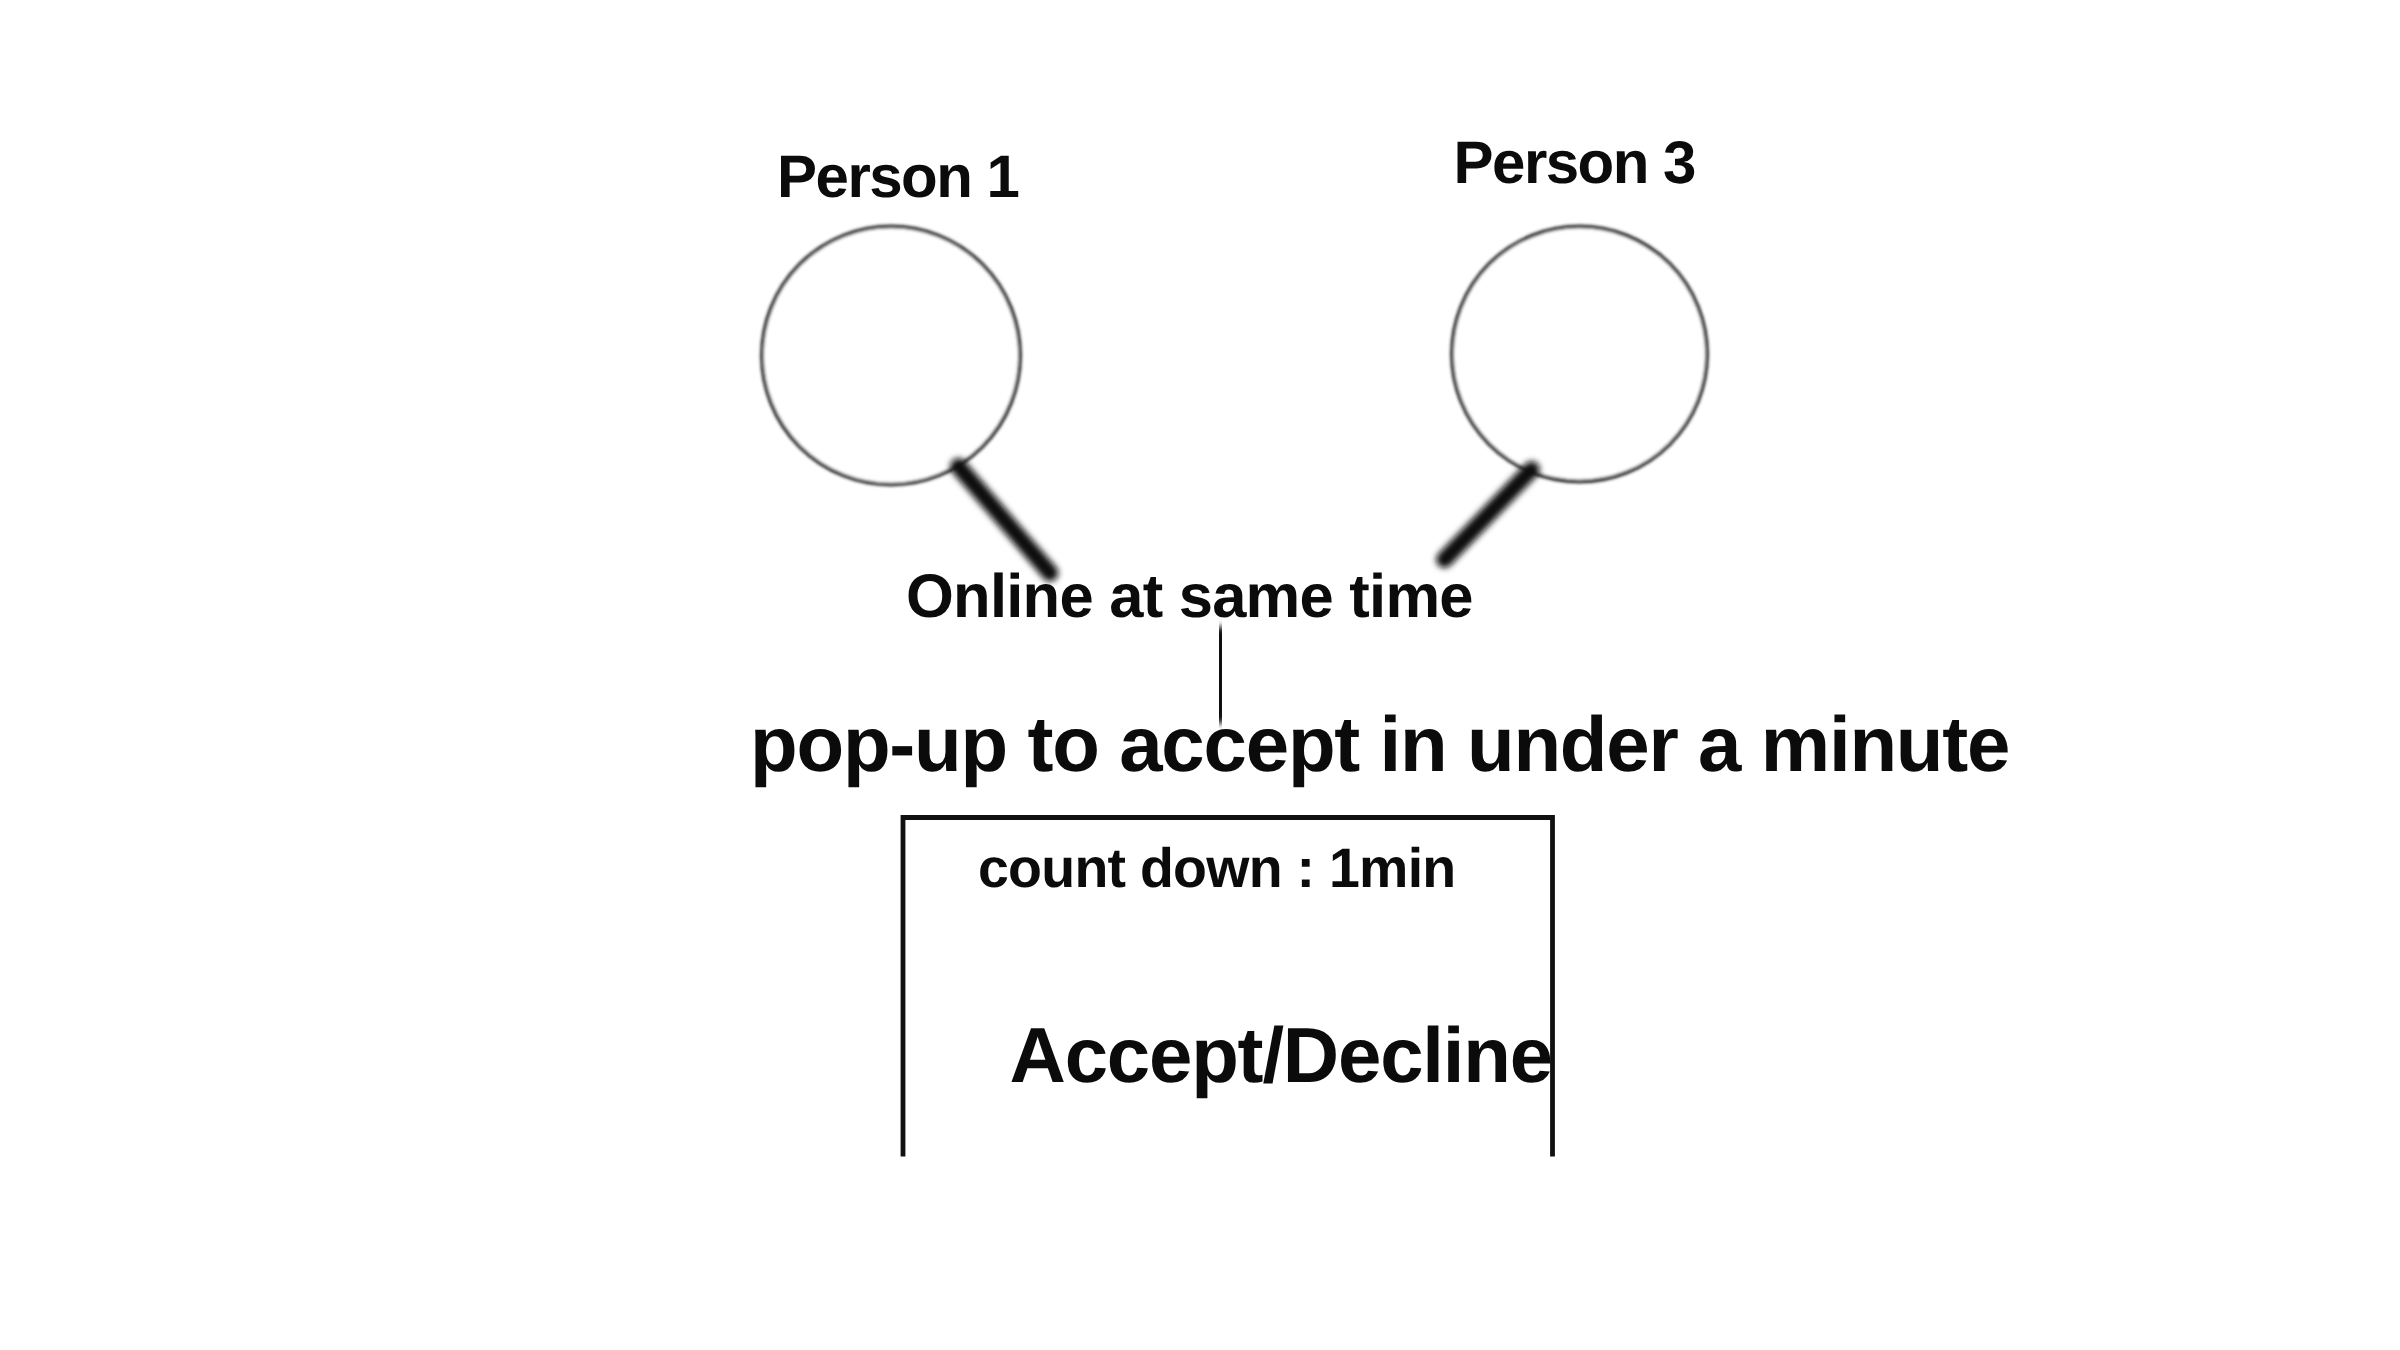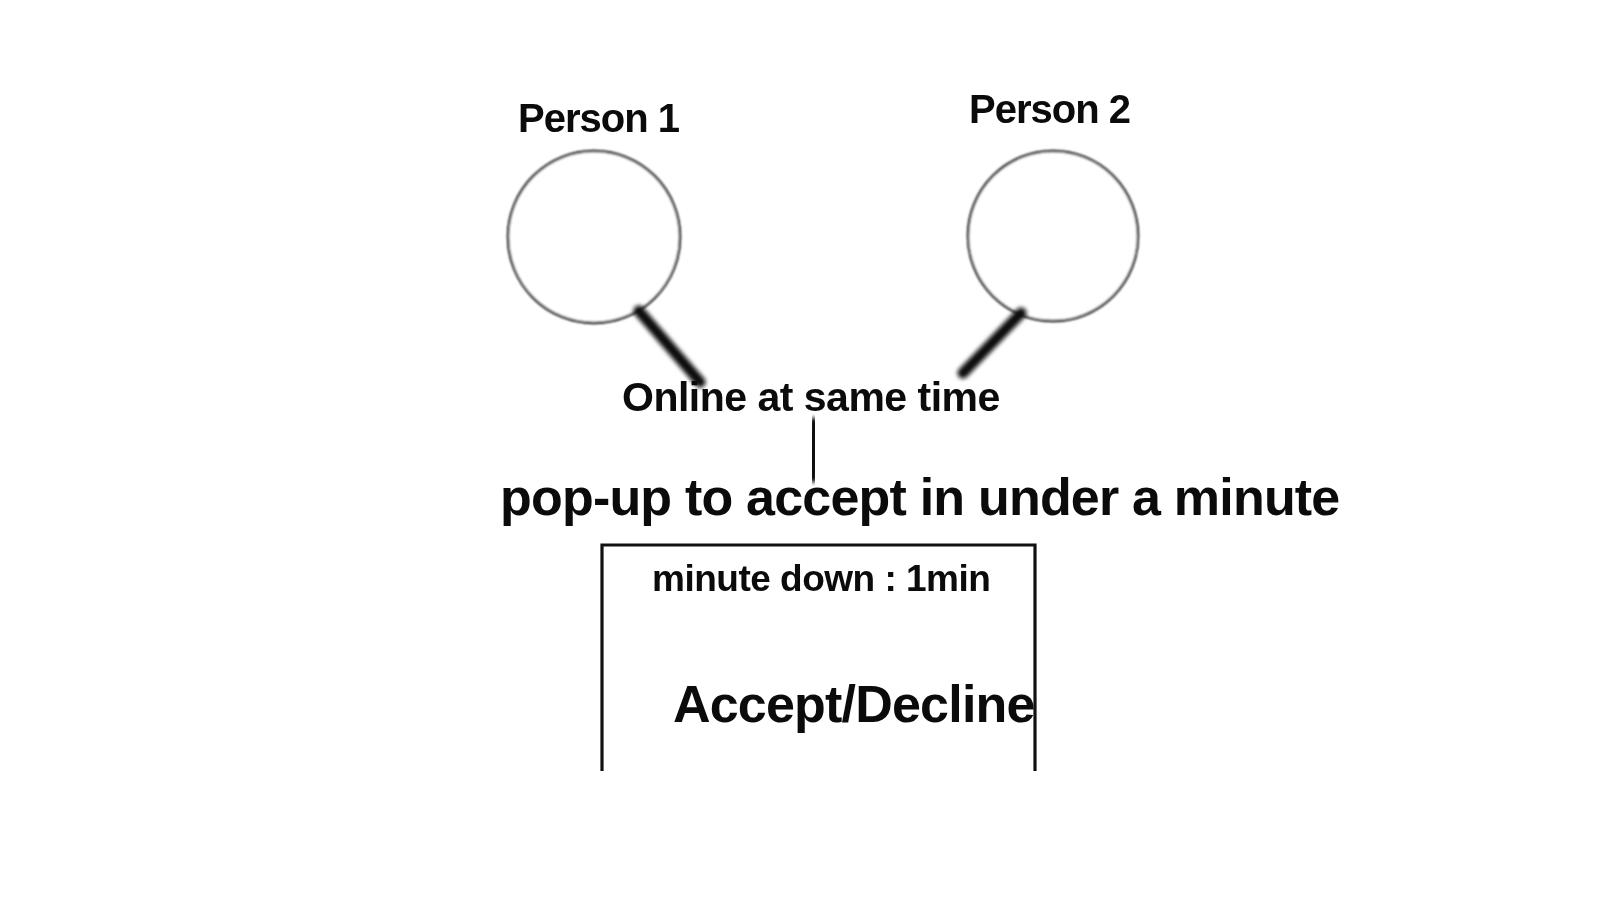--- a/index.html
+++ b/index.html
@@ -39,21 +39,21 @@
   }
 
   .person-label {
     font-size: 40px;
     letter-spacing: -1px;
   }
   #person1-label { left: 518px; top: 98px; text-align: center; }
   #person2-label { left: 969px; top: 89px; }
 
   #online-label {
-    left: 622px;
+    left: 604px;
     top: 377px;
     font-size: 41px;
     letter-spacing: -0.5px;
   }
 
   #popup-label {
     left: 500px;
     top: 471px;
     font-size: 52px;
     letter-spacing: -0.8px;
@@ -96,23 +96,23 @@
 
     <line x1="1021" y1="313" x2="963" y2="373" stroke="#0b0b0b" stroke-width="11" stroke-linecap="round" filter="url(#thickink)"></line>
 
     <line x1="814" y1="423" x2="813" y2="477" stroke="#0b0b0b" stroke-width="11" stroke-linecap="round" filter="url(#thickink)"></line>
 
     <path d="M 602 771 L 602 545 L 1035 545 L 1035 771" fill="none" stroke="#111111" stroke-width="3.2" stroke-linejoin="miter" stroke-linecap="butt"></path>
   </svg>
 
   <div class="label person-label" id="person1-label">Person 1</div>
 
-  <div class="label person-label" id="person2-label">Person 2</div>
+  <div class="label person-label" id="person2-label">Person 3</div>
 
   <div class="label" id="online-label">Online at same time</div>
 
   <div class="label" id="popup-label">pop-up to accept in under a minute</div>
 
-  <div class="label" id="countdown-label">minute down : 1min</div>
+  <div class="label" id="countdown-label">count down : 1min</div>
 
   <div class="label" id="action-label">Accept/Decline</div>
 
 </div>
 
 </body></html>

